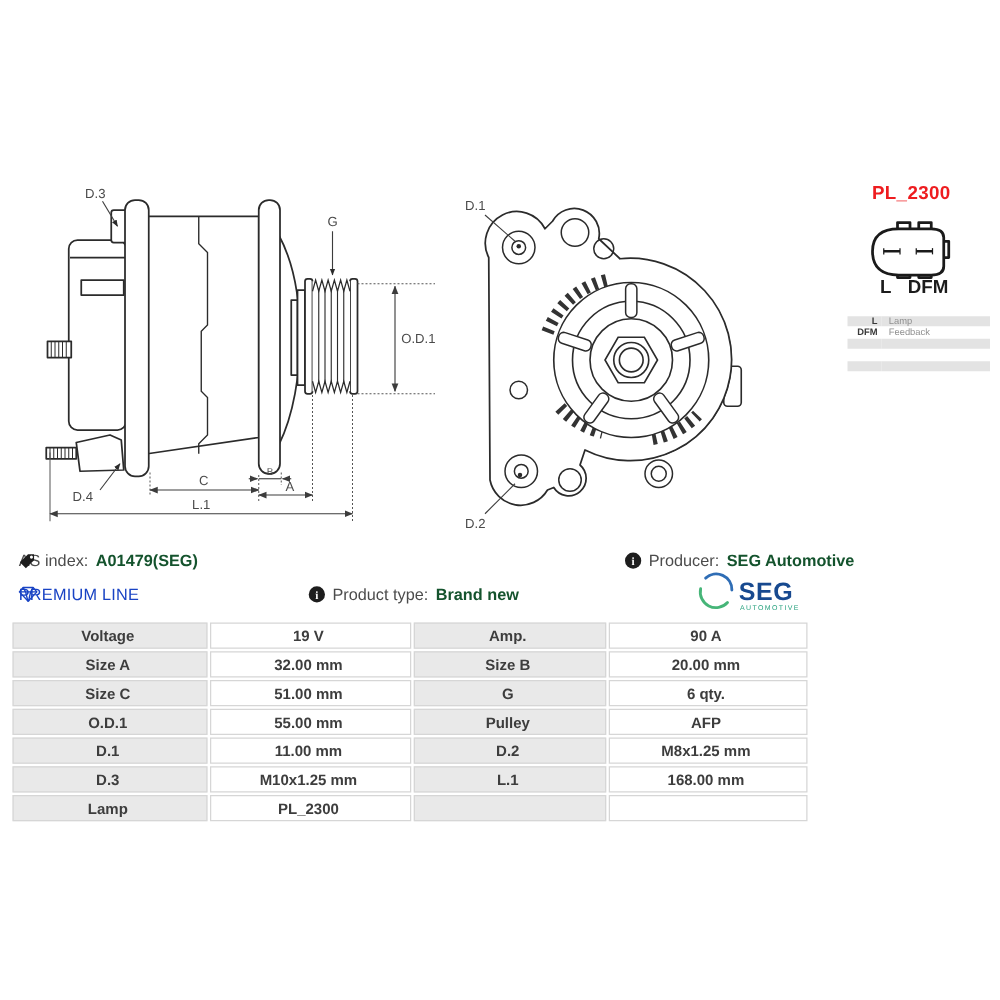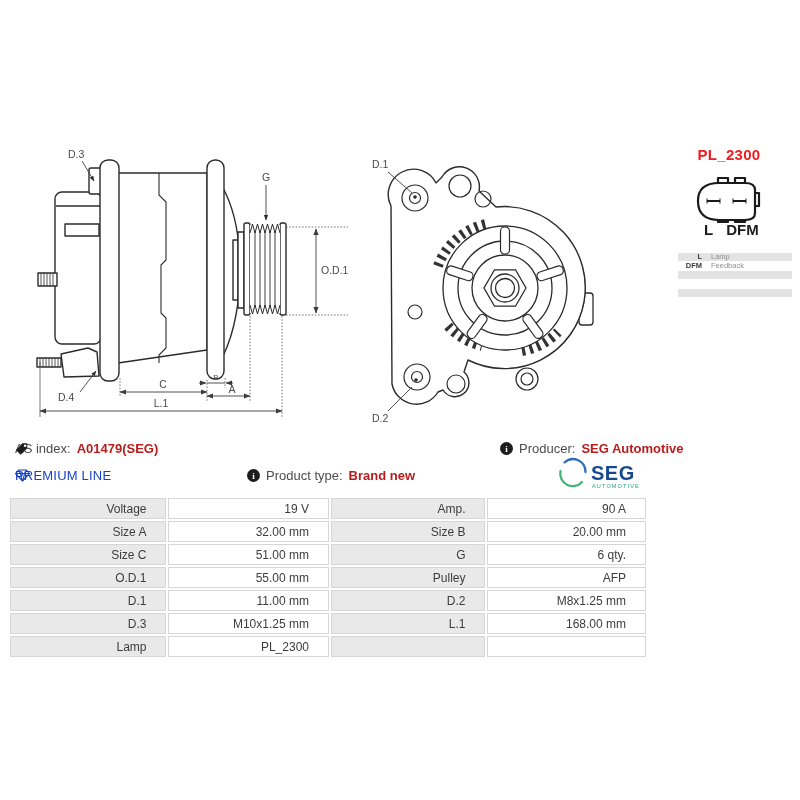--- a/index.html
+++ b/index.html
@@ -17,31 +17,31 @@
   
   .legend{position:absolute;left:678px;top:252px;width:114px;border-collapse:separate;
           border-spacing:0 1px;font-size:7.5px;line-height:8px;}
   .legend td{height:8px;padding:0;}
   .legend tr.gray td{background:#e3e3e3;}
   .legend td.k{width:24px;text-align:right;font-weight:700;color:#3a3a3a;padding-right:3px;}
   .legend td.v{color:#8f8f8f;padding-left:6px;}
 
   
   .iline{position:absolute;font-size:13px;color:#4c4c4c;display:flex;align-items:center;gap:6px;white-space:nowrap;}
-  .iline b{color:#b91c1c;}
+  .iline b{color:#14532d;}
   .premium{color:#1943c4;font-weight:400;letter-spacing:.2px;}
   .info-icon{display:inline-flex;width:13px;height:13px;border-radius:50%;background:#1d1d1d;
              color:#fff;font-size:9px;font-weight:700;align-items:center;justify-content:center;
              font-family:"Liberation Serif",serif;flex:0 0 auto;}
   .info-icon::before{content:"i";}
 
   
   .spec{position:absolute;left:8px;top:496px;border-collapse:separate;border-spacing:2px;
         table-layout:fixed;width:640px;font-size:12px;color:#3d3d3d;}
-  .spec td{height:19px;border:1px solid #d6d6d6;padding:0 19px 0 0;text-align:right;background:#fff;}
+  .spec td{height:19px;border:1px solid #d6d6d6;padding:0 4px 0 0;text-align:center;background:#fff;font-weight:bold;}
   .spec td.lab{background:#e9e9e9;}
 </style>
 </head>
 <body>
 
 <div class="canvas">
 
   <svg style="left:25px;top:140px" width="330" height="290" viewBox="0 0 330 290">
     <defs>
       <marker id="arr" viewBox="0 0 10 10" refX="9.2" refY="5" markerWidth="7.5" markerHeight="7.5" orient="auto-start-reverse">

